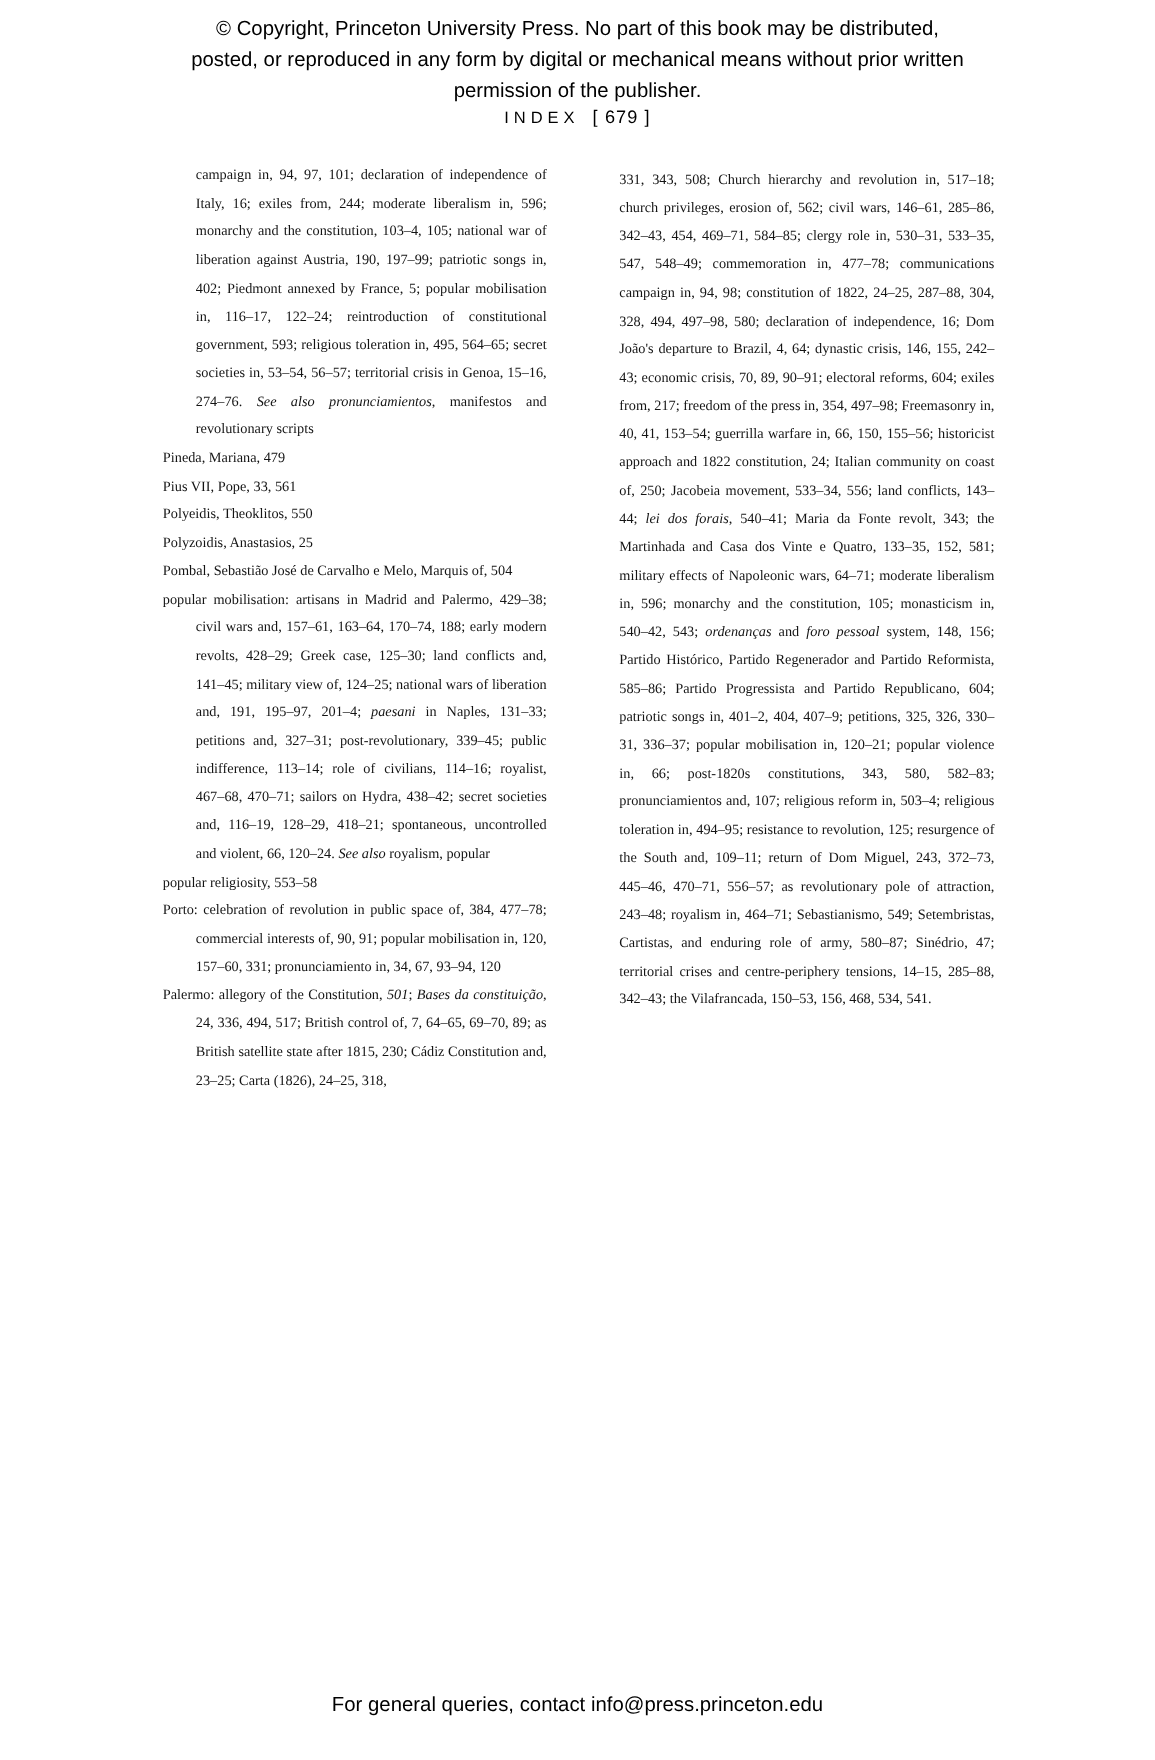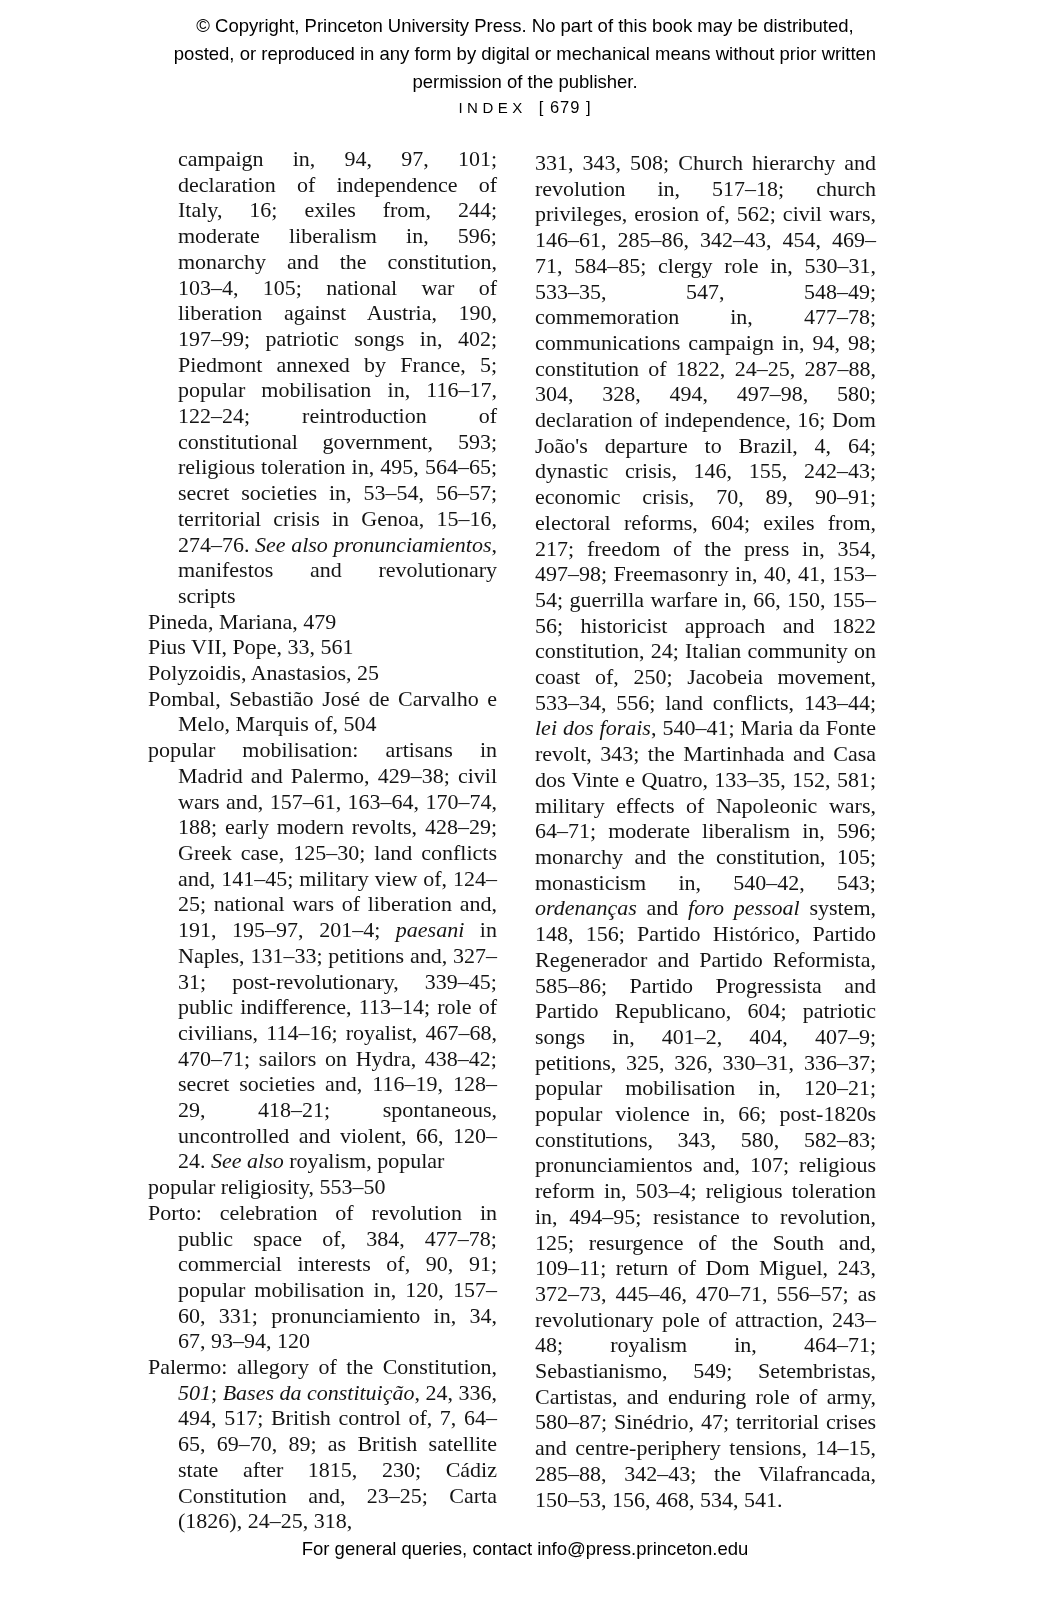--- a/index.html
+++ b/index.html
@@ -40,22 +40,22 @@
   .page-ref {
     font-size: 16.5px;
     letter-spacing: 1px;
   }
   .columns {
     position: absolute;
     top: 146px;
     left: 148px;
     width: 760px;
     display: flex;
-    gap: 34px;
-    font-size: 22px;
+    gap: 62px;
+    font-size: 13px;
     line-height: 25.7px;
   }
   .col { width: 349px; }
   p.entry {
     margin: 0;
     padding-left: 30px;
     text-indent: -30px;
     text-align: justify;
   }
   p.cont-indent {
@@ -88,24 +88,25 @@
 
 <div class="page-header">
   <span class="idx-label">INDEX</span><span class="page-ref">[ 679 ]</span>
 </div>
 
 <div class="columns">
   <div class="col" id="left-col">
       <p class="cont-indent"><span>campaign in, 94, 97, 101; declaration of independence of Italy, 16; exiles from, 244; moderate liberalism in, 596; monarchy and the constitution, 103–4, 105; national war of liberation against Austria, 190, 197–99; patriotic songs in, 402; Piedmont annexed by France, 5; popular mobilisation in, 116–17, 122–24; reintroduction of constitutional government, 593; religious toleration in, 495, 564–65; secret societies in, 53–54, 56–57; territorial crisis in Genoa, 15–16, 274–76. </span><em>See also pronunciamientos</em><span>, manifestos and revolutionary scripts</span></p>
       <p class="entry"><span>Pineda, Mariana, 479</span></p>
       <p class="entry"><span>Pius VII, Pope, 33, 561</span></p>
+      <p class="entry"><span>Polyeidis, Theoklitos, 550</span></p>
       <p class="entry"><span>Polyzoidis, Anastasios, 25</span></p>
       <p class="entry"><span>Pombal, Sebastião José de Carvalho e Melo, Marquis of, 504</span></p>
       <p class="entry"><span>popular mobilisation: artisans in Madrid and Palermo, 429–38; civil wars and, 157–61, 163–64, 170–74, 188; early modern revolts, 428–29; Greek case, 125–30; land conflicts and, 141–45; military view of, 124–25; national wars of liberation and, 191, 195–97, 201–4; </span><em>paesani</em><span> in Naples, 131–33; petitions and, 327–31; post-revolutionary, 339–45; public indifference, 113–14; role of civilians, 114–16; royalist, 467–68, 470–71; sailors on Hydra, 438–42; secret societies and, 116–19, 128–29, 418–21; spontaneous, uncontrolled and violent, 66, 120–24. </span><em>See also</em><span> royalism, popular</span></p>
-      <p class="entry"><span>popular religiosity, 553–50</span></p>
+      <p class="entry"><span>popular religiosity, 553–58</span></p>
       <p class="entry"><span>Porto: celebration of revolution in public space of, 384, 477–78; commercial interests of, 90, 91; popular mobilisation in, 120, 157–60, 331; pronunciamiento in, 34, 67, 93–94, 120</span></p>
       <p class="entry"><span>Palermo: allegory of the Constitution, </span><em>501</em><span>; </span><em>Bases da constituição</em><span>, 24, 336, 494, 517; British control of, 7, 64–65, 69–70, 89; as British satellite state after 1815, 230; Cádiz Constitution and, 23–25; Carta (1826), 24–25, 318,</span></p>
     </div>
   <div class="col" id="right-col">
       <p class="cont-flush"><span>331, 343, 508; Church hierarchy and revolution in, 517–18; church privileges, erosion of, 562; civil wars, 146–61, 285–86, 342–43, 454, 469–71, 584–85; clergy role in, 530–31, 533–35, 547, 548–49; commemoration in, 477–78; communications campaign in, 94, 98; constitution of 1822, 24–25, 287–88, 304, 328, 494, 497–98, 580; declaration of independence, 16; Dom João's departure to Brazil, 4, 64; dynastic crisis, 146, 155, 242–43; economic crisis, 70, 89, 90–91; electoral reforms, 604; exiles from, 217; freedom of the press in, 354, 497–98; Freemasonry in, 40, 41, 153–54; guerrilla warfare in, 66, 150, 155–56; historicist approach and 1822 constitution, 24; Italian community on coast of, 250; Jacobeia movement, 533–34, 556; land conflicts, 143–44; </span><em>lei dos forais</em><span>, 540–41; Maria da Fonte revolt, 343; the Martinhada and Casa dos Vinte e Quatro, 133–35, 152, 581; military effects of Napoleonic wars, 64–71; moderate liberalism in, 596; monarchy and the constitution, 105; monasticism in, 540–42, 543; </span><em>ordenanças</em><span> and </span><em>foro pessoal</em><span> system, 148, 156; Partido Histórico, Partido Regenerador and Partido Reformista, 585–86; Partido Progressista and Partido Republicano, 604; patriotic songs in, 401–2, 404, 407–9; petitions, 325, 326, 330–31, 336–37; popular mobilisation in, 120–21; popular violence in, 66; post-1820s constitutions, 343, 580, 582–83; pronunciamientos and, 107; religious reform in, 503–4; religious toleration in, 494–95; resistance to revolution, 125; resurgence of the South and, 109–11; return of Dom Miguel, 243, 372–73, 445–46, 470–71, 556–57; as revolutionary pole of attraction, 243–48; royalism in, 464–71; Sebastianismo, 549; Setembristas, Cartistas, and enduring role of army, 580–87; Sinédrio, 47; territorial crises and centre-periphery tensions, 14–15, 285–88, 342–43; the Vilafrancada, 150–53, 156, 468, 534, 541.</span></p>
     </div>
 </div>
 
 <div class="footer">For general queries, contact info@press.princeton.edu</div>
 

